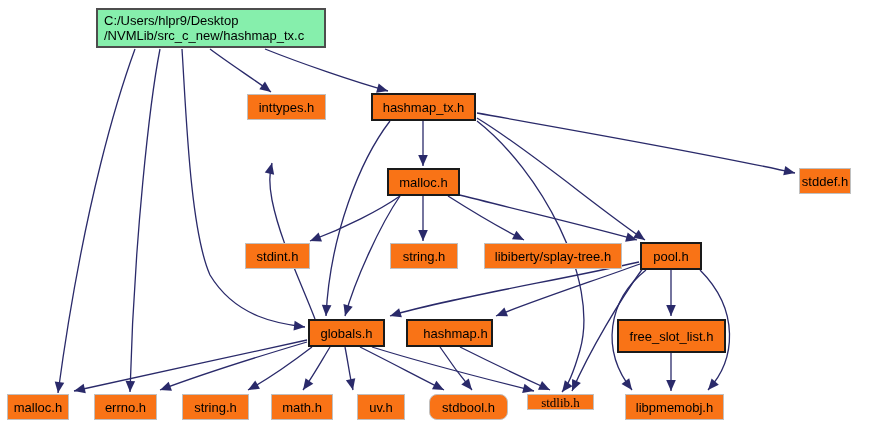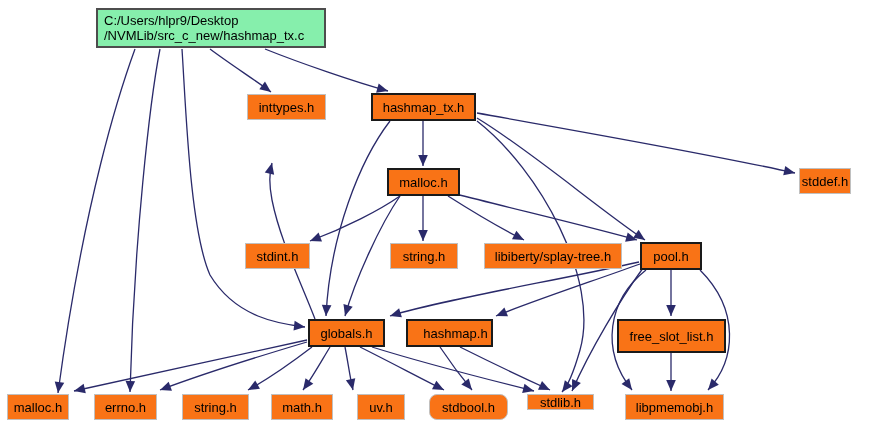--- a/index.html
+++ b/index.html
@@ -144,17 +144,17 @@
       <div class="node bold" style="left: 640px; top: 242px; width: 62px; height: 28px;">pool.h</div>
       <div class="node bold" style="left: 308px; top: 319px; width: 77px; height: 28px;">globals.h</div>
       <div class="node bold" style="left: 406px; top: 319px; width: 87px; height: 28px; padding-left: 12px;">hashmap.h</div>
       <div class="node bold" style="left: 617px; top: 319px; width: 109px; height: 34px;">free_slot_list.h</div>
       <div class="node" style="left: 7px; top: 394px; width: 62px; height: 26px;">malloc.h</div>
       <div class="node" style="left: 94px; top: 394px; width: 63px; height: 26px;">errno.h</div>
       <div class="node" style="left: 182px; top: 394px; width: 67px; height: 26px;">string.h</div>
       <div class="node" style="left: 271px; top: 394px; width: 62px; height: 26px;">math.h</div>
       <div class="node" style="left: 357px; top: 394px; width: 48px; height: 26px;">uv.h</div>
       <div class="node" style="left: 429px; top: 394px; width: 79px; height: 26px; border-radius: 8px;">stdbool.h</div>
-      <div class="node" style="left: 527px; top: 394px; width: 67px; height: 16px;">stdlib.h</div>
+      <div class="node" style="left: 527px; top: 394px; width: 67px; height: 16px; font-family: Liberation Serif, serif;">stdlib.h</div>
       <div class="node" style="left: 625px; top: 394px; width: 99px; height: 26px;">libpmemobj.h</div>
     </div>
 
 </div>
 
 </body></html>

